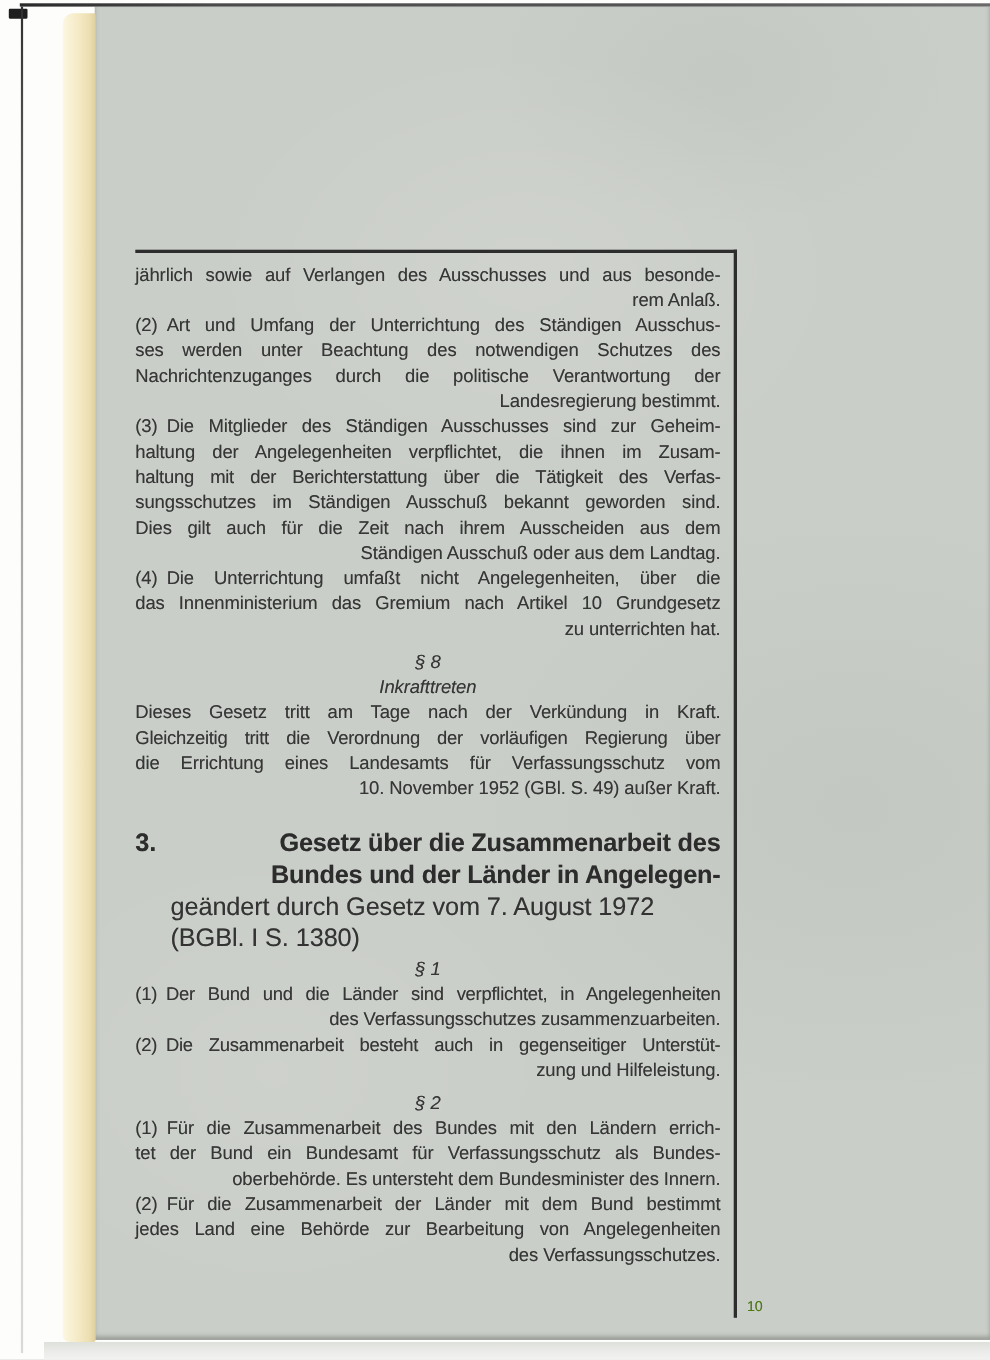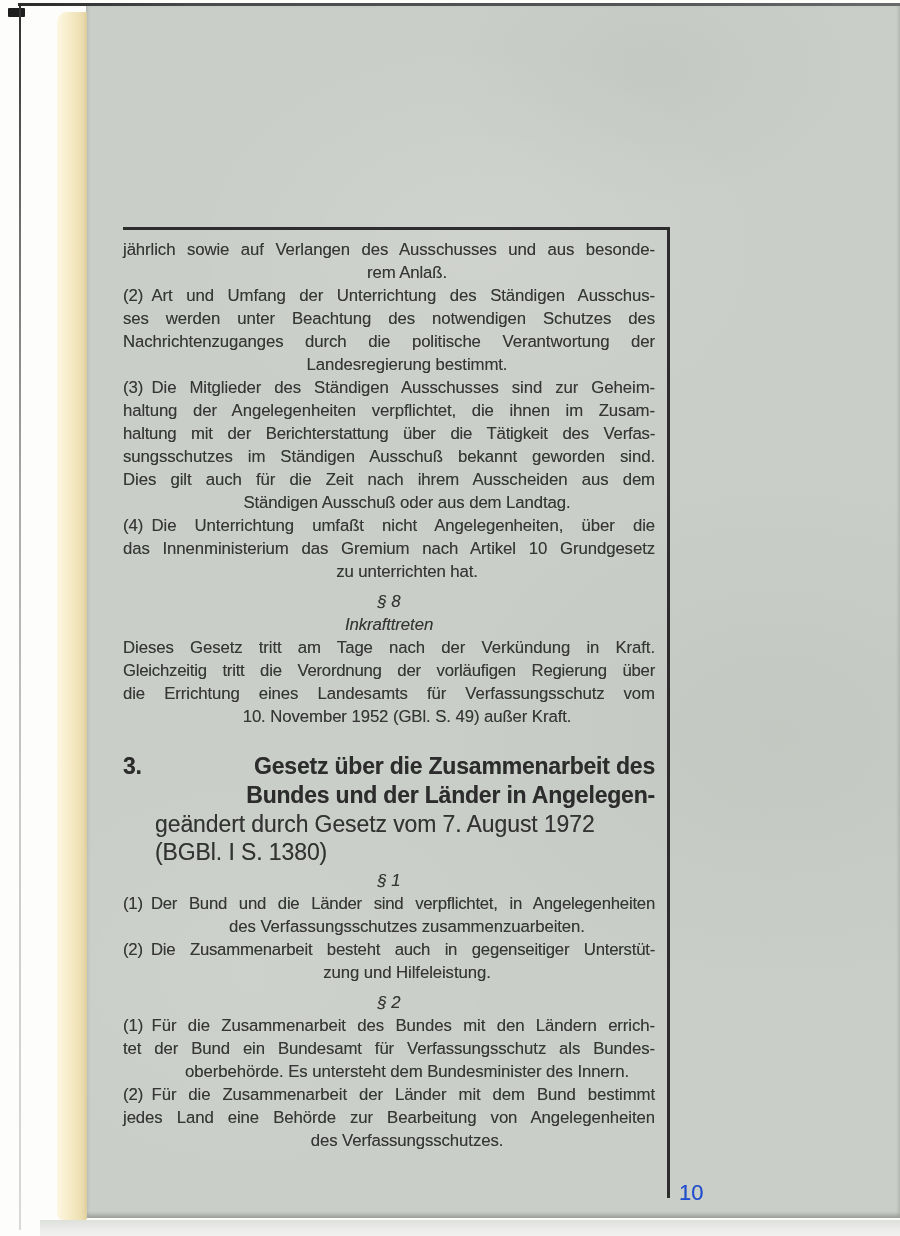--- a/index.html
+++ b/index.html
@@ -62,21 +62,21 @@
     color: #343434;
     padding-top: 8px;
   }
   .ln {
     font-size: 16.8px; line-height: 23px;
     letter-spacing: -0.1px;
     color: #363636;
     text-shadow: 0 0 0.5px rgba(70,74,70,0.55);
   }
   .j { text-align: justify; text-align-last: justify; }
-  .l { text-align: center; margin-left: 36px; }
+  .l { text-align: right; margin-left: 36px; }
   .c { text-align: center; font-style: italic; }
   .gap8 { margin-top: 7px; }
   .tight { letter-spacing: -0.25px; }
 
   .heading {
     position: relative;
     margin-top: 24px; margin-bottom: 2px;
     padding-left: 32px;
   }
   .hnum {
@@ -89,21 +89,21 @@
     font-size: 23px; line-height: 28.8px; font-weight: bold;
     color: #2c2c2c; letter-spacing: -0.2px; text-align: right;
   }
   .hr {
     font-size: 23px; line-height: 28.8px; font-weight: normal;
     color: #333; letter-spacing: -0.1px; text-align: left;
   }
 
   .pagenum {
     position: absolute; left: 679px; top: 1180px;
-    font-size: 22px; color: #1d4ed8;
+    font-size: 13px; color: #4d7c0f;
     text-shadow: 0 0 0.5px rgba(70,74,70,0.5);
   }
 </style>
 </head>
 <body>
 
 <div class="scan-root">
   <div class="page"></div>
   <div class="bottom-edge"></div>
   <div class="top-line"></div>

